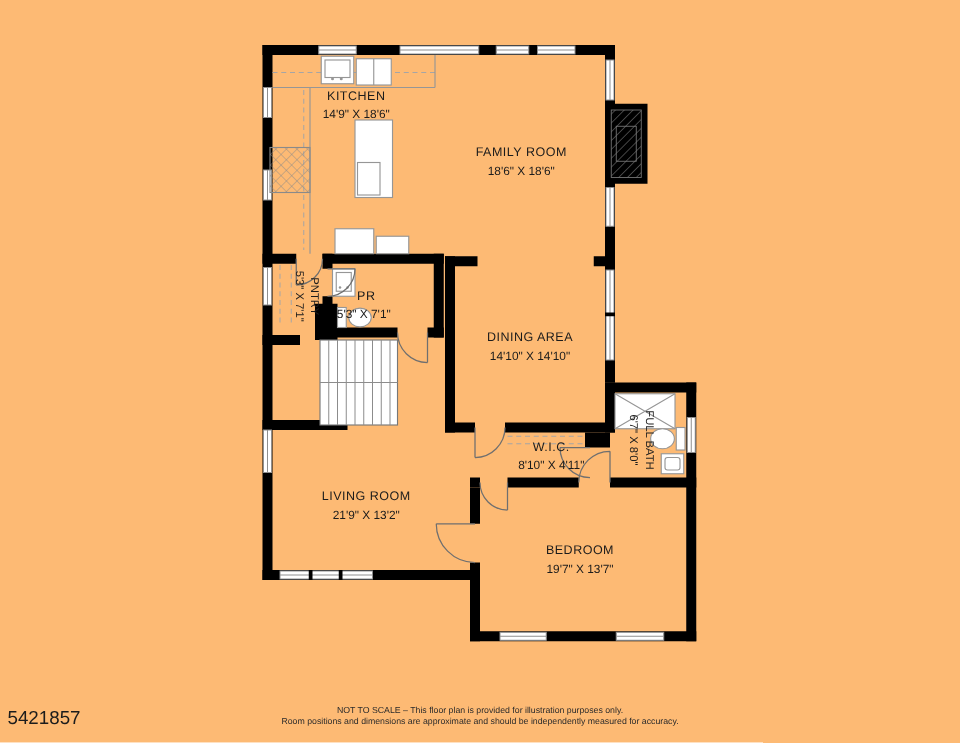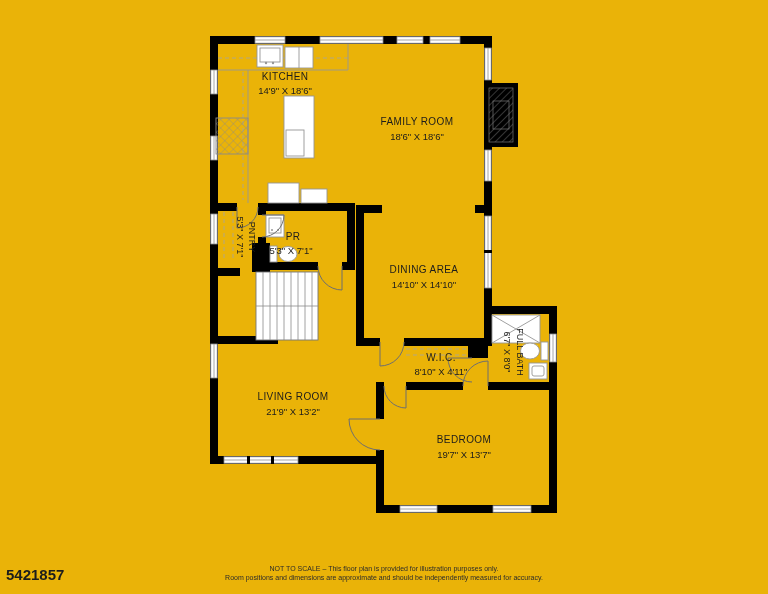--- a/index.html
+++ b/index.html
@@ -1,22 +1,22 @@
 <!DOCTYPE html>
 <html><head>
 <meta charset="utf-8">
 <style>
   html,body{margin:0;padding:0;background:#ffffff;}
-  .page{position:relative;width:768px;height:594px;background:#eab308;overflow:hidden;
+  .page{position:relative;width:768px;height:594px;background:#fdba74;overflow:hidden;
         font-family:"Liberation Sans",sans-serif;}
   svg text{fill:#1c1c1c;font-family:"Liberation Sans",sans-serif;}
   .room-name{font-size:10px;letter-spacing:.4px;}
   .room-dims{font-size:9.5px;}
   .room-name-v,.room-dims-v{font-size:9px;}
-  .listing-id{position:absolute;left:6px;top:566px;font-size:15px;color:#1c1c1c;font-weight:bold;}
+  .listing-id{position:absolute;left:6px;top:566px;font-size:15px;color:#1c1c1c;}
   .disclaimer{position:absolute;left:0;top:565px;width:768px;text-align:center;
               font-size:7px;line-height:8.5px;color:#2b2b2b;}
   .wall{fill:#000000;}
   .winrect{fill:#ffffff;stroke:#8f8f8f;stroke-width:.8;}
   .winline{stroke:#8f8f8f;stroke-width:.8;}
   .mull{fill:#000000;}
   .fix{fill:#ffffff;stroke:#969696;stroke-width:.9;}
   .fixline{stroke:#969696;stroke-width:.9;fill:none;}
   .dash{stroke:#a5a5a5;stroke-width:.8;fill:none;stroke-dasharray:4,3;}
   .door{stroke:#6f6f6f;stroke-width:1;fill:none;}

